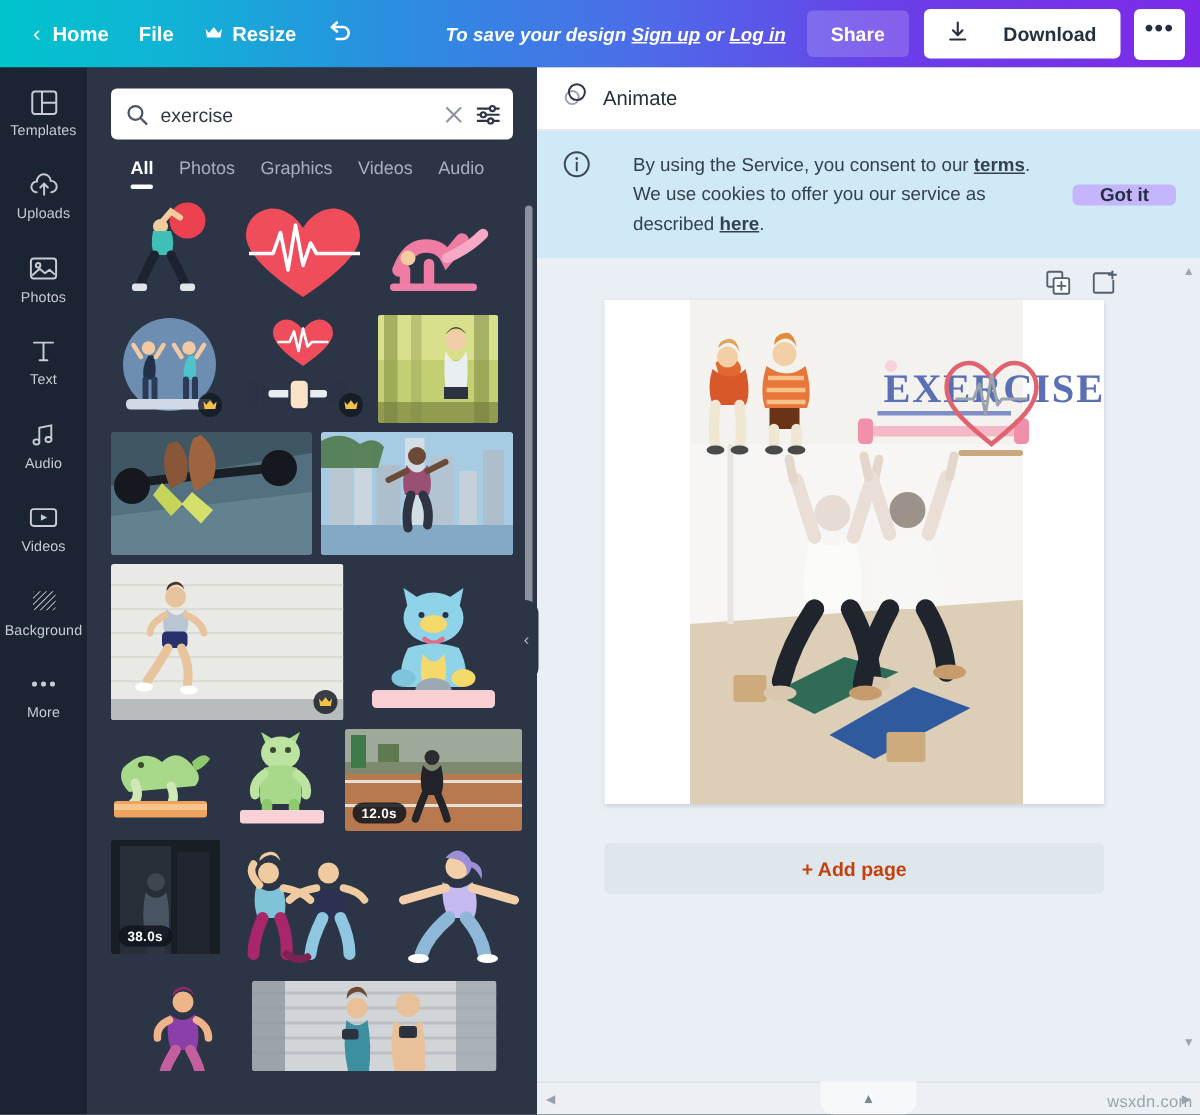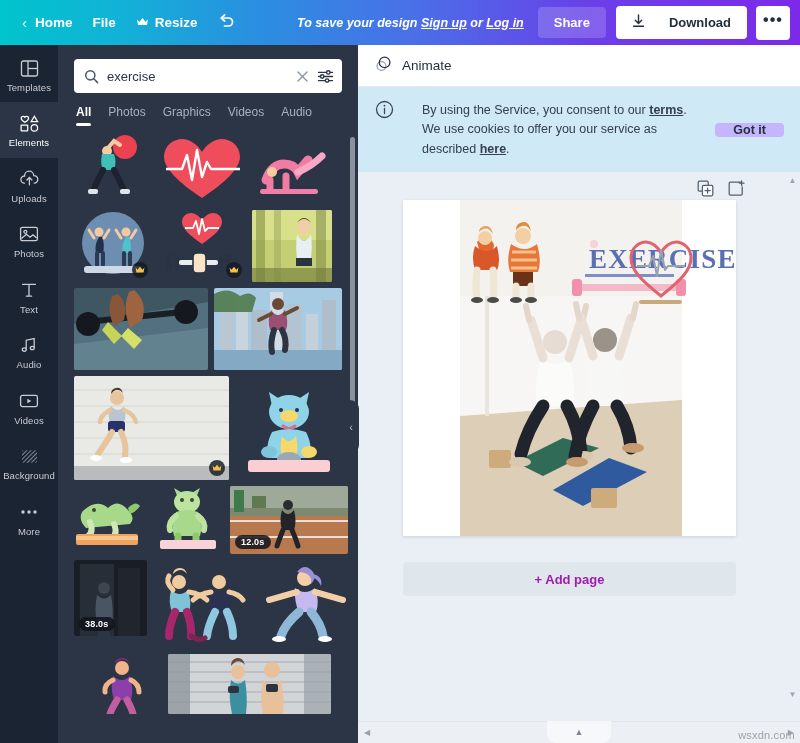--- a/index.html
+++ b/index.html
@@ -82,21 +82,21 @@
   .search-box {
     background: #fff; border-radius: 4px; height: 34px;
     display: flex; align-items: center; padding: 0 8px 0 10px; gap: 8px;
   }
   .search-input {
     border: none; outline: none; flex: 1;
     font-size: 13px; color: #2b3545; font-family: "Liberation Sans", sans-serif;
     background: transparent; min-width: 0;
   }
   .s-icon { flex: 0 0 auto; display: flex; align-items: center; justify-content: center; cursor: pointer; }
-  .tabs { display: flex; gap: 17px; padding: 12px 2px 0; }
+  .tabs { display: flex; gap: 17px; padding: 12px 2px 0; margin-left: 11px; }
   .tab {
     font-size: 12px; color: #a9b0bd; cursor: pointer;
     padding-bottom: 7px; position: relative; white-space: nowrap;
   }
   .tab.active { color: #fff; font-weight: bold; }
   .tab.active::after {
     content: ""; position: absolute; left: 0; right: 0; bottom: 0;
     height: 3px; background: #fff; border-radius: 2px;
   }
 
@@ -166,21 +166,21 @@
     position: absolute; left: 45px; top: 28px;
     width: 333px; height: 336px;
     background: #fff; box-shadow: 0 1px 3px rgba(40,50,60,.16);
     overflow: hidden;
   }
   .design { position: absolute; inset: 0; }
   .add-page {
     position: absolute; left: 45px; top: 390px;
     width: 333px; height: 34px;
     background: #dfe6ec; border: none; border-radius: 4px;
-    color: #a21caf; font-size: 13px; font-weight: bold; cursor: pointer;
+    color: #c2410c; font-size: 13px; font-weight: bold; cursor: pointer;
     font-family: "Liberation Sans", sans-serif;
   }
   .v-scroll {
     position: absolute; right: 3px; top: 4px; width: 9px; bottom: 22px;
     display: flex; flex-direction: column; justify-content: space-between;
     align-items: center; color: #9aa5b1; font-size: 8px;
   }
   .bottom-bar {
     height: 22px; flex: 0 0 22px; background: #eceff3;
     position: relative; border-top: 1px solid #dde3e9;
@@ -253,31 +253,20 @@
         <span class="rail-icon">
           <svg width="19" height="19" viewBox="0 0 19 19" fill="none" stroke="#c9ccd4" stroke-width="1.3">
             <rect x="1.5" y="2" width="16" height="15" rx="1.8"></rect>
               <line x1="8" y1="2" x2="8" y2="17"></line>
               <line x1="8" y1="9.5" x2="17.5" y2="9.5"></line>
           </svg>
         </span>
         <span class="rail-label">Templates</span>
       </div>
 
-      <div class="rail-item active">
-        <span class="rail-icon">
-          <svg width="21" height="19" viewBox="0 0 21 19" fill="none" stroke="#ffffff" stroke-width="1.25">
-            <path d="M2.2 4.3 c0-1.2 1-2 2-2 .9 0 1.4.5 1.7 1 .3-.5.8-1 1.7-1 1 0 2 .8 2 2 0 1.9-3.7 4-3.7 4S2.2 6.2 2.2 4.3z"></path>
-            <path d="M15.4 2.3 L18.6 7.6 H12.2 Z"></path>
-            <rect x="2.1" y="11" width="6.6" height="5.9" rx="0.6"></rect>
-            <circle cx="15.4" cy="13.9" r="3.2"></circle>
-          </svg>
-        </span>
-        <span class="rail-label">Elements</span>
-      </div>
 
       <div class="rail-item">
         <span class="rail-icon">
           <svg width="21" height="17" viewBox="0 0 21 17" fill="none" stroke="#c9ccd4" stroke-width="1.3" stroke-linecap="round">
             <path d="M5.4 13.2 A3.6 3.6 0 0 1 5.6 6 A4.6 4.6 0 0 1 14.8 5.6 A3.7 3.7 0 0 1 15.2 13.2"></path>
             <path d="M10.4 14.8 V7.6 M7.9 10 L10.4 7.4 L12.9 10"></path>
           </svg>
         </span>
         <span class="rail-label">Uploads</span>
       </div>

